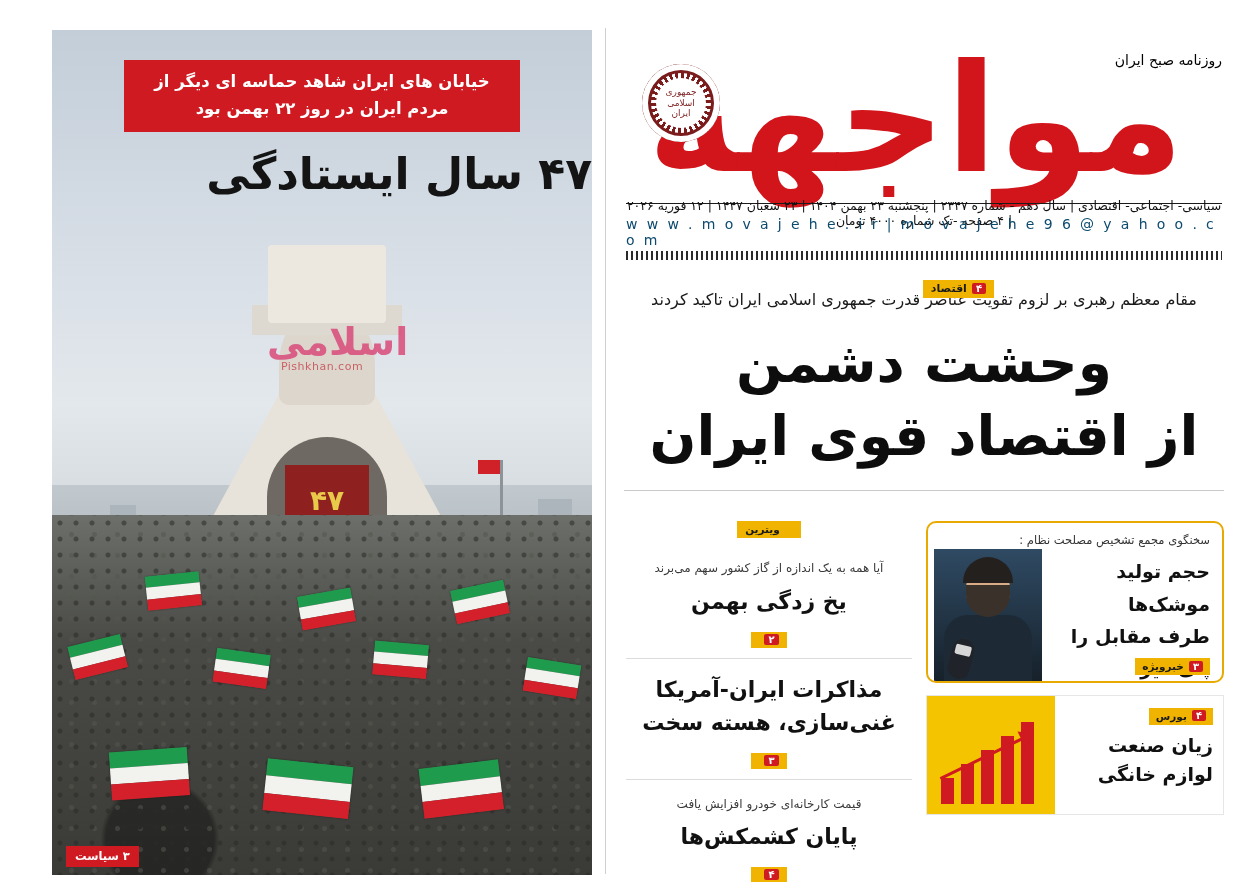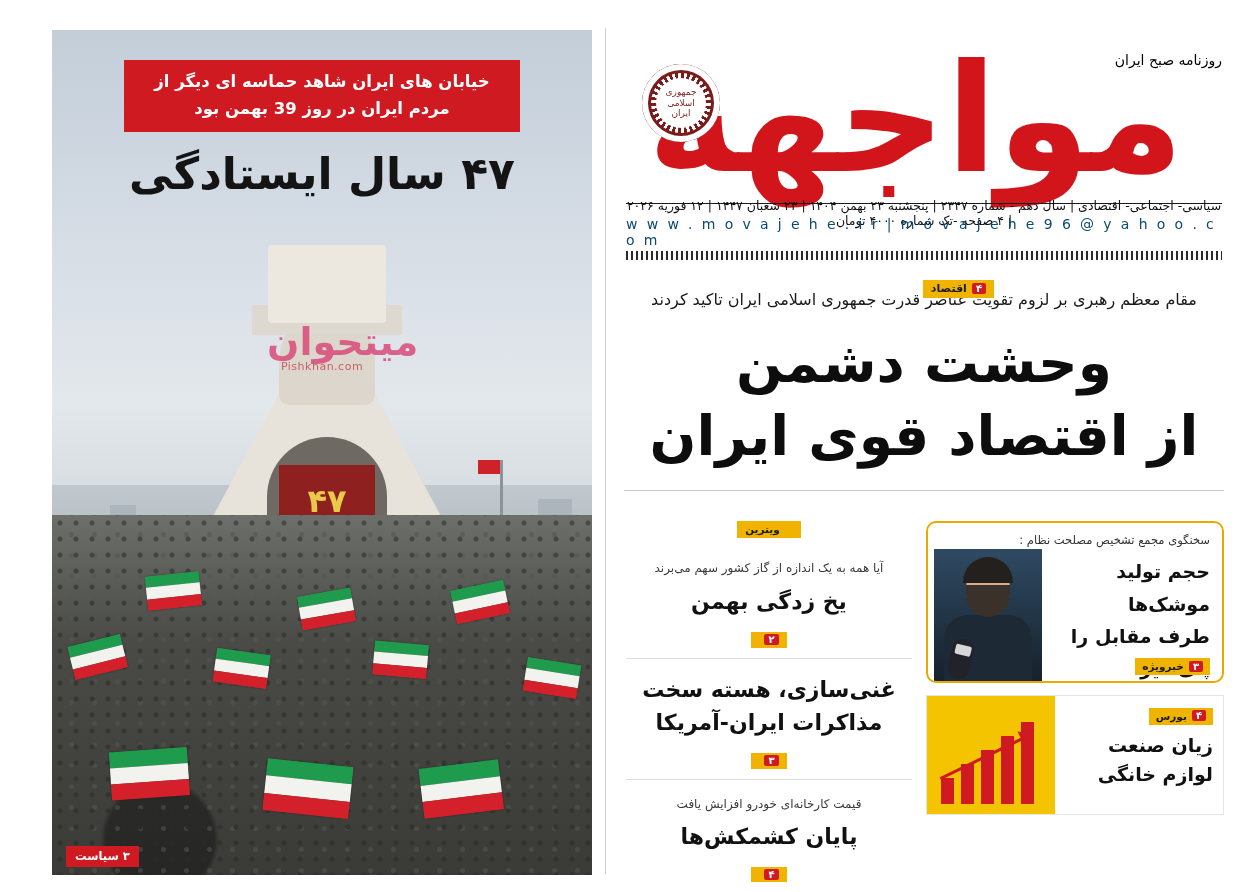--- a/index.html
+++ b/index.html
@@ -125,25 +125,25 @@
     width: 120px;
     height: 118px;
     background: #6e6a63;
     border-radius: 60px 60px 0 0;
   }
   .tower .banner {
     position: absolute;
     left: 50%;
     transform: translateX(-50%);
     bottom: 18px;
-    width: 96px;
+    width: 84px;
     height: 72px;
     background: #8f2020;
     color: #e9c94a;
-    font-size: 32px;
+    font-size: 28px;
     text-align: center;
     line-height: 72px;
     font-weight: bold;
   }
   .flagpole {
     position: absolute;
     left: 448px;
     top: 430px;
     width: 3px;
     height: 120px;
@@ -222,21 +222,21 @@
     text-align: center;
     padding: 8px 10px 10px;
     font-size: 16.5px;
     line-height: 1.65;
     font-weight: bold;
   }
   .left-headline {
     position: absolute;
     top: 118px;
     left: 0; right: 0;
-    text-align: center;
+    text-align: right;
     font-size: 44px;
     font-weight: bold;
     color: #141414;
     letter-spacing: -1px;
   }
   .left-tag {
     position: absolute;
     bottom: 8px;
     left: 14px;
     background: #cf1a22;
@@ -660,21 +660,21 @@
         <div class="body"></div>
         <div class="waist"></div>
         <div class="top2"></div>
         <div class="top"></div>
         <div class="arch"></div>
         <div class="banner">۴۷</div>
       </div>
 
       <div class="flagpole"></div>
 
-      <div class="photo-watermark">میتحوان</div>
+      <div class="photo-watermark">اسلامی</div>
       <div class="photo-credit">Pishkhan.com</div>
 
       <div class="crowd">
         <div class="crowd-dots"></div>
 
         <div class="flag" style="left:22px;  top:118px; transform:rotate(-14deg);">
             <i class="g"></i>
             <i class="w"></i>
             <i class="r"></i>
           </div>
@@ -719,21 +719,21 @@
             <i class="r"></i>
           </div>
         <div class="flag" style="left:372px; top:244px; transform:rotate(-7deg); width:80px; height:50px;">
             <i class="g"></i>
             <i class="w"></i>
             <i class="r"></i>
           </div>
       </div>
     </div>
 
-    <div class="left-kicker">خیابان های ایران شاهد حماسه ای دیگر از مردم ایران در روز 39 بهمن بود</div>
+    <div class="left-kicker">خیابان های ایران شاهد حماسه ای دیگر از مردم ایران در روز ۲۲ بهمن بود</div>
     <div class="left-headline">۴۷ سال ایستادگی</div>
 
     <div class="left-tag">
       <span>۳</span>
       <span>سیاست</span>
     </div>
   </div>
 
   <div class="right-col">
 
@@ -827,22 +827,22 @@
           <div class="title">یخ زدگی بهمن</div>
           <span class="page-tag">
             <b>۲</b>
             <span></span>
           </span>
           <div class="brief-sep"></div>
         </div>
 
         <div class="brief">
           <div class="title">
+            <div>مذاکرات ایران-آمریکا</div>
             <div>غنی‌سازی، هسته سخت</div>
-            <div>مذاکرات ایران-آمریکا</div>
           </div>
           <span class="page-tag">
             <b>۳</b>
             <span></span>
           </span>
           <div class="brief-sep"></div>
         </div>
 
         <div class="brief">
           <div class="kicker">قیمت کارخانه‌ای خودرو افزایش یافت</div>

